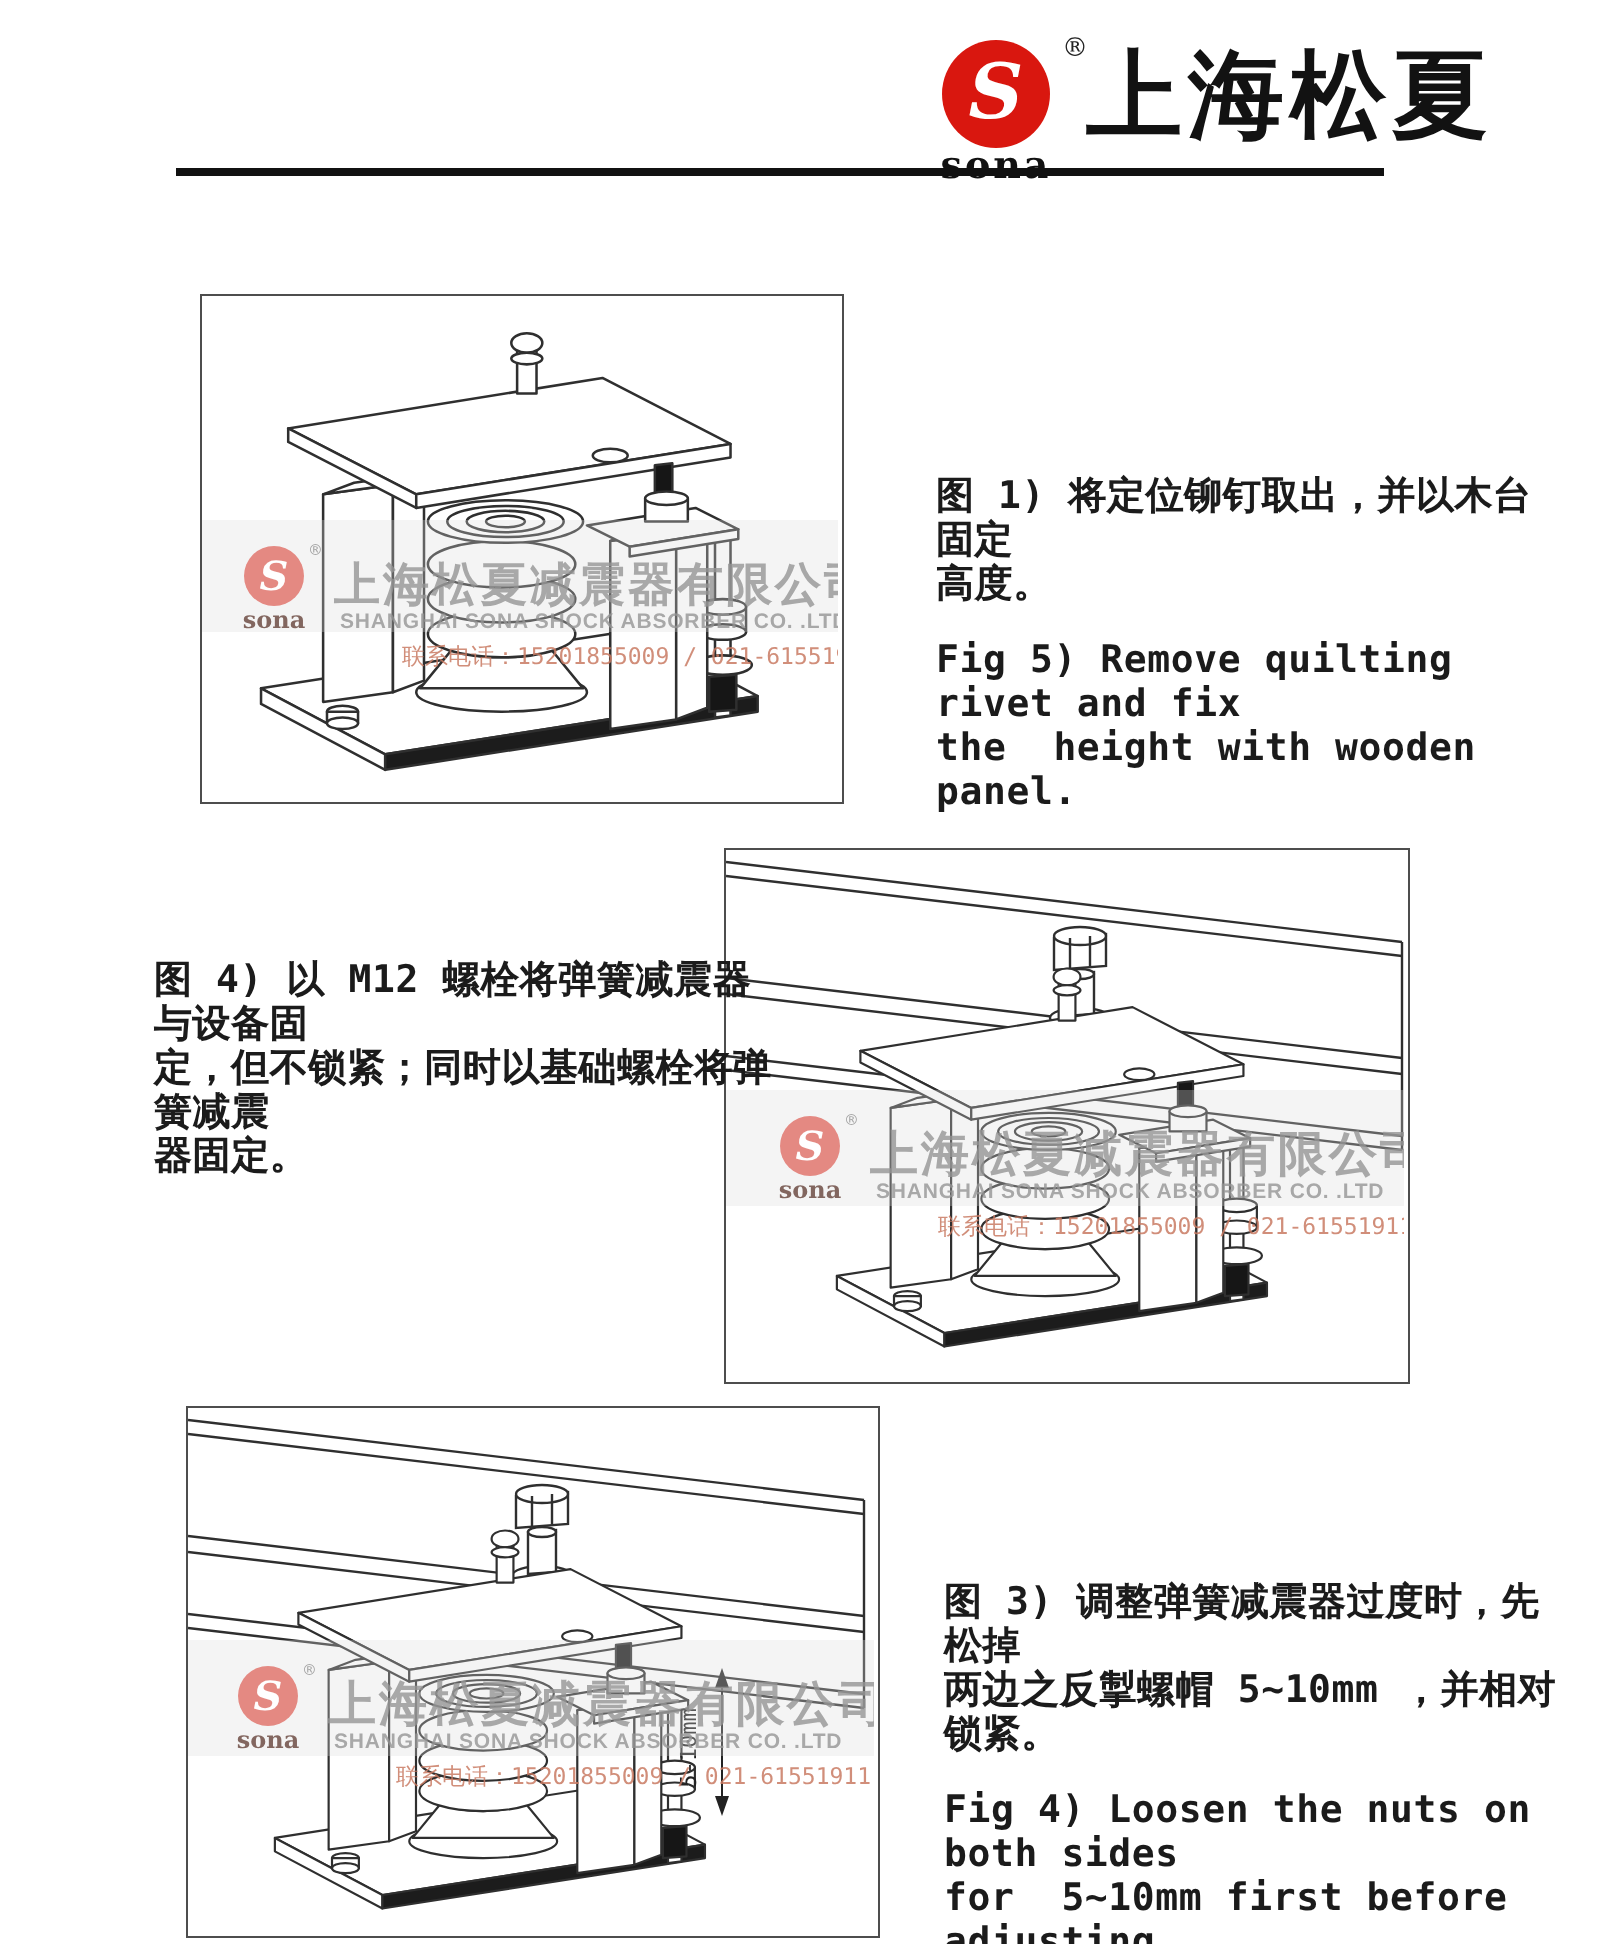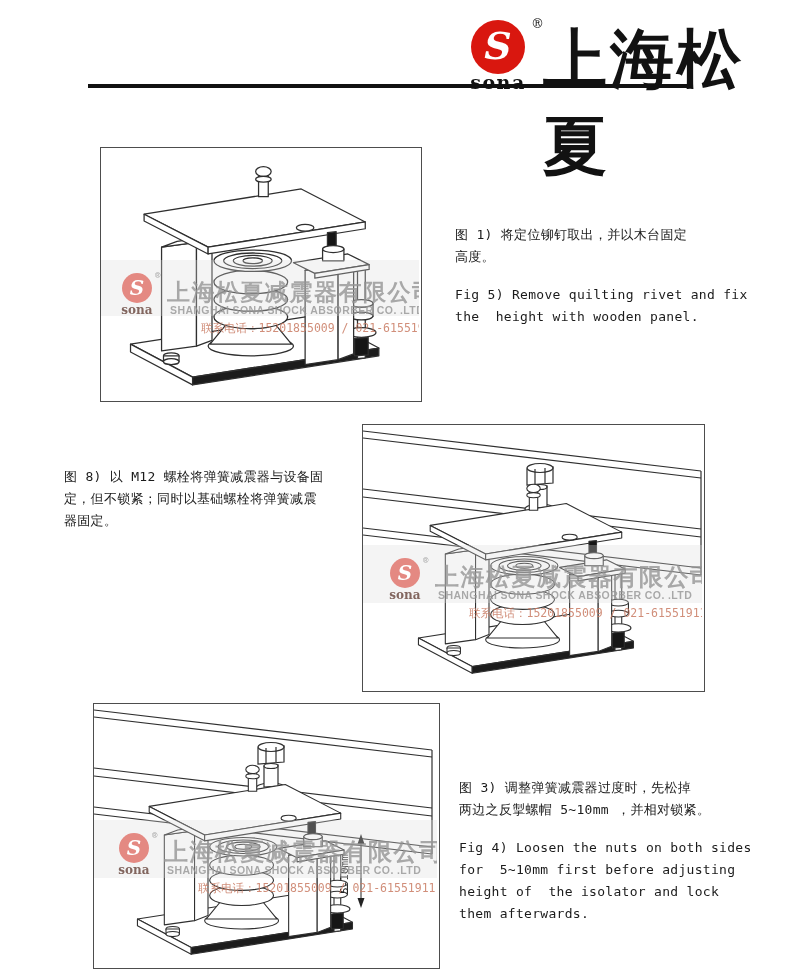--- a/index.html
+++ b/index.html
@@ -7,36 +7,36 @@
     position:relative;width:803px;height:972px;background:#ffffff;
     margin:0 auto;overflow:hidden;
     font-family:"DejaVu Sans Mono","Liberation Mono",monospace;
     color:#1b1b1b;
   }
   
   .brand-logo{position:absolute;left:460px;top:10px;}
   .brand-title{
     position:absolute;left:543px;top:16px;margin:0;
     font-family:"Liberation Sans","DejaVu Sans",sans-serif;
-    font-size:64px;font-weight:900;letter-spacing:3px;color:#121212;
+    font-size:48px;font-weight:900;letter-spacing:3px;color:#121212;
   }
   .header-rule{position:absolute;left:88px;top:84px;width:604px;height:4px;background:#111;}
   
   .figbox{
     position:absolute;margin:0;background:#fff;border:1px solid #4d4d4d;
   }
   .figbox svg{display:block;}
   #fig1{left:100px;top:147px;width:320px;height:253px;}
   #fig2{left:362px;top:424px;width:341px;height:266px;}
   #fig3{left:93px;top:703px;width:345px;height:264px;}
   
   .caption{position:absolute;}
   .caption p{
-    margin:0;white-space:pre-wrap;
-    font-size:13px;line-height:22px;letter-spacing:0.3px;
+    margin:13px;white-space:pre-wrap;
+    font-size:19px;line-height:22px;letter-spacing:0.3px;font-weight:bold;
   }
   .caption p.en{margin-top:16px;}
   #cap1{left:455px;top:224px;width:335px;}
   #cap2{left:64px;top:466px;width:340px;}
   #cap3{left:459px;top:777px;width:335px;}
   .wm-zh{font-family:"Liberation Sans","DejaVu Sans",sans-serif;font-weight:bold;}
   .wm-en{font-family:"Liberation Sans","DejaVu Sans",sans-serif;font-weight:bold;}
   .logo-serif{font-family:"DejaVu Serif","Liberation Serif",serif;}
 </style>
 </head>
@@ -159,21 +159,21 @@
         <text class="logo-serif" x="42" y="155" text-anchor="middle" font-size="20" font-weight="bold" font-style="italic" fill="#fff">S</text>
         <text x="60" y="138" font-size="9" fill="#999">®</text>
         <text class="logo-serif" x="42" y="174" text-anchor="middle" font-size="12" font-weight="bold" fill="#6d4c44">sona</text>
         <text class="wm-zh" x="72" y="160" font-size="24" letter-spacing="1.5" fill="#9a9a9a">上海松夏减震器有限公司</text>
         <text class="wm-en" x="75" y="174" font-size="10.5" letter-spacing="0.4" fill="#9a9a9a">SHANGHAI SONA SHOCK ABSORBER CO. .LTD</text>
         <text x="106" y="192" font-size="11.5" fill="#c97b63">联系电话：15201855009 / 021-61551911</text>
       </g>
     </svg>
   </figure>
   <div class="caption" id="cap2">
-    <p class="zh">图 8) 以 M12 螺栓将弹簧减震器与设备固
+    <p class="zh">图 4) 以 M12 螺栓将弹簧减震器与设备固
 定，但不锁紧；同时以基础螺栓将弹簧减震
 器固定。</p>
   </div>
 
   <figure class="figbox" id="fig3">
     <svg width="343" height="262" viewBox="0 0 343 262">
       <use href="#beam-unit"></use>
       <use href="#iso-unit" transform="translate(30,52) scale(0.84)"></use>
       <g stroke="#222">
         <line x1="267" y1="136" x2="267" y2="198"></line>

